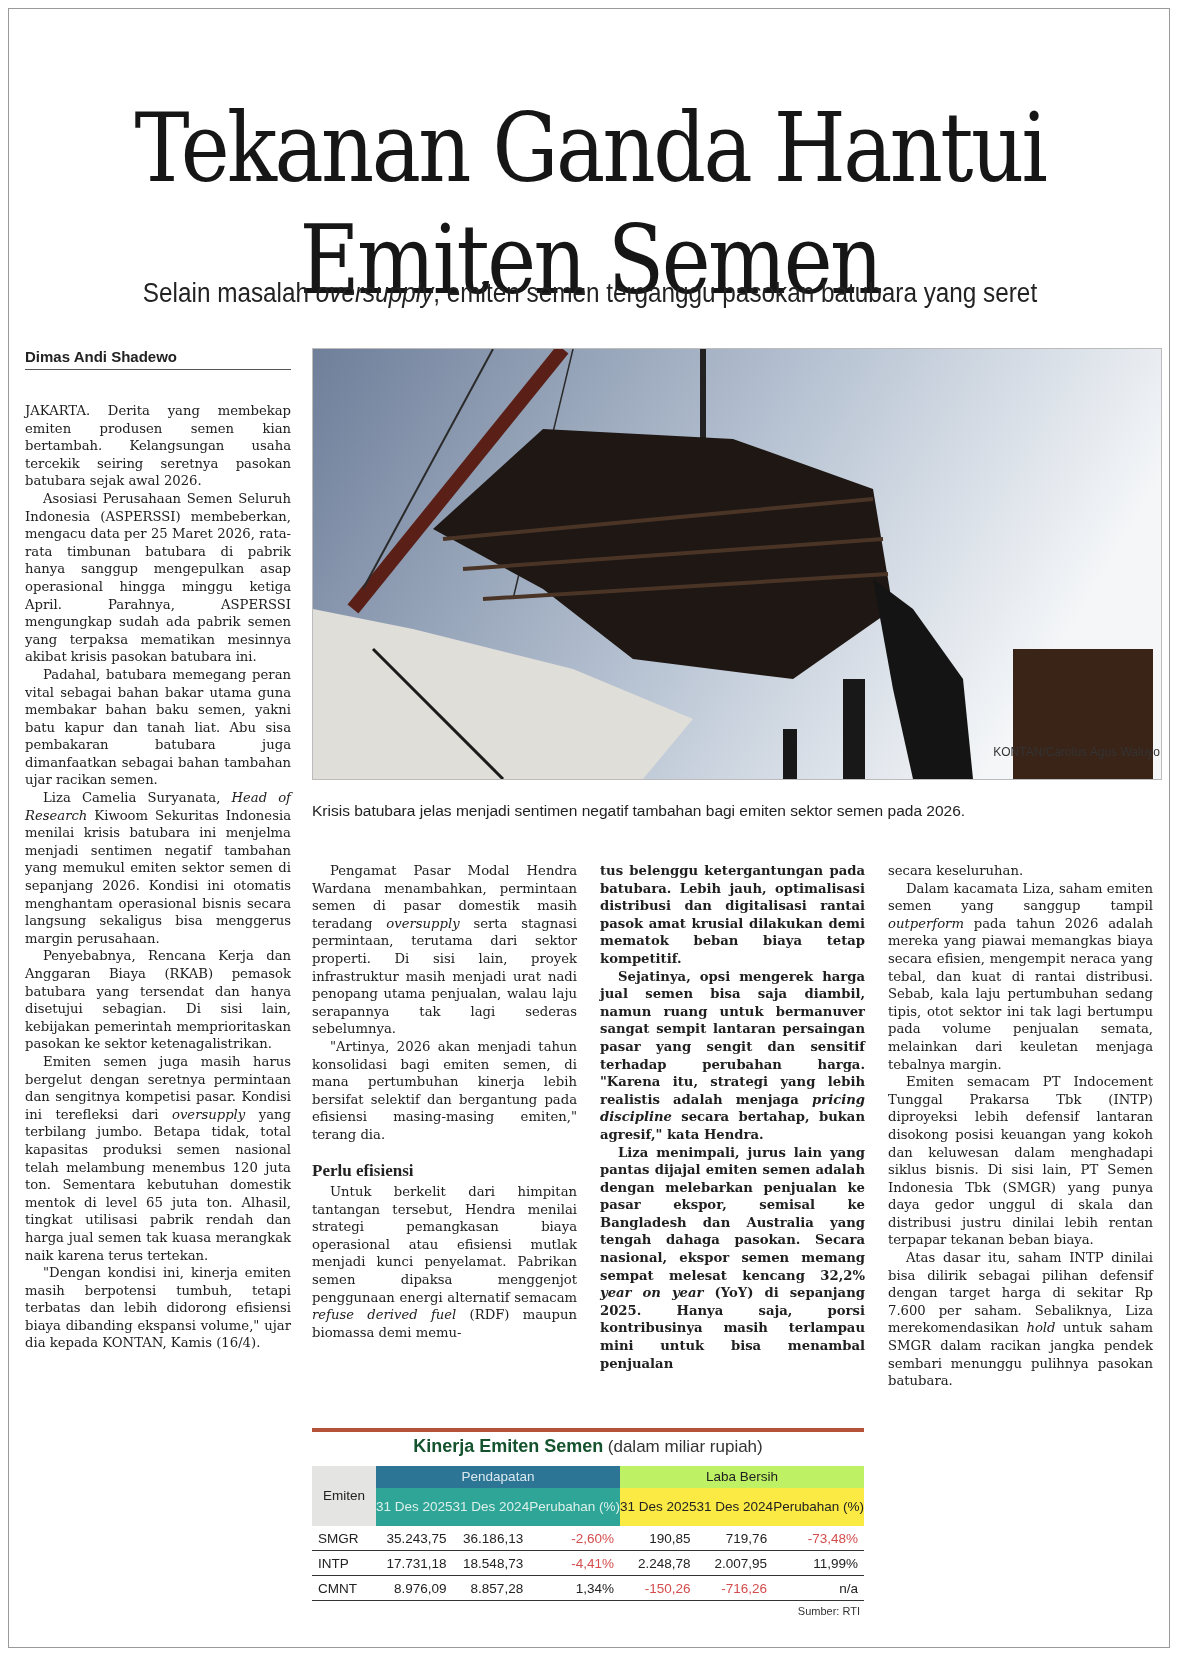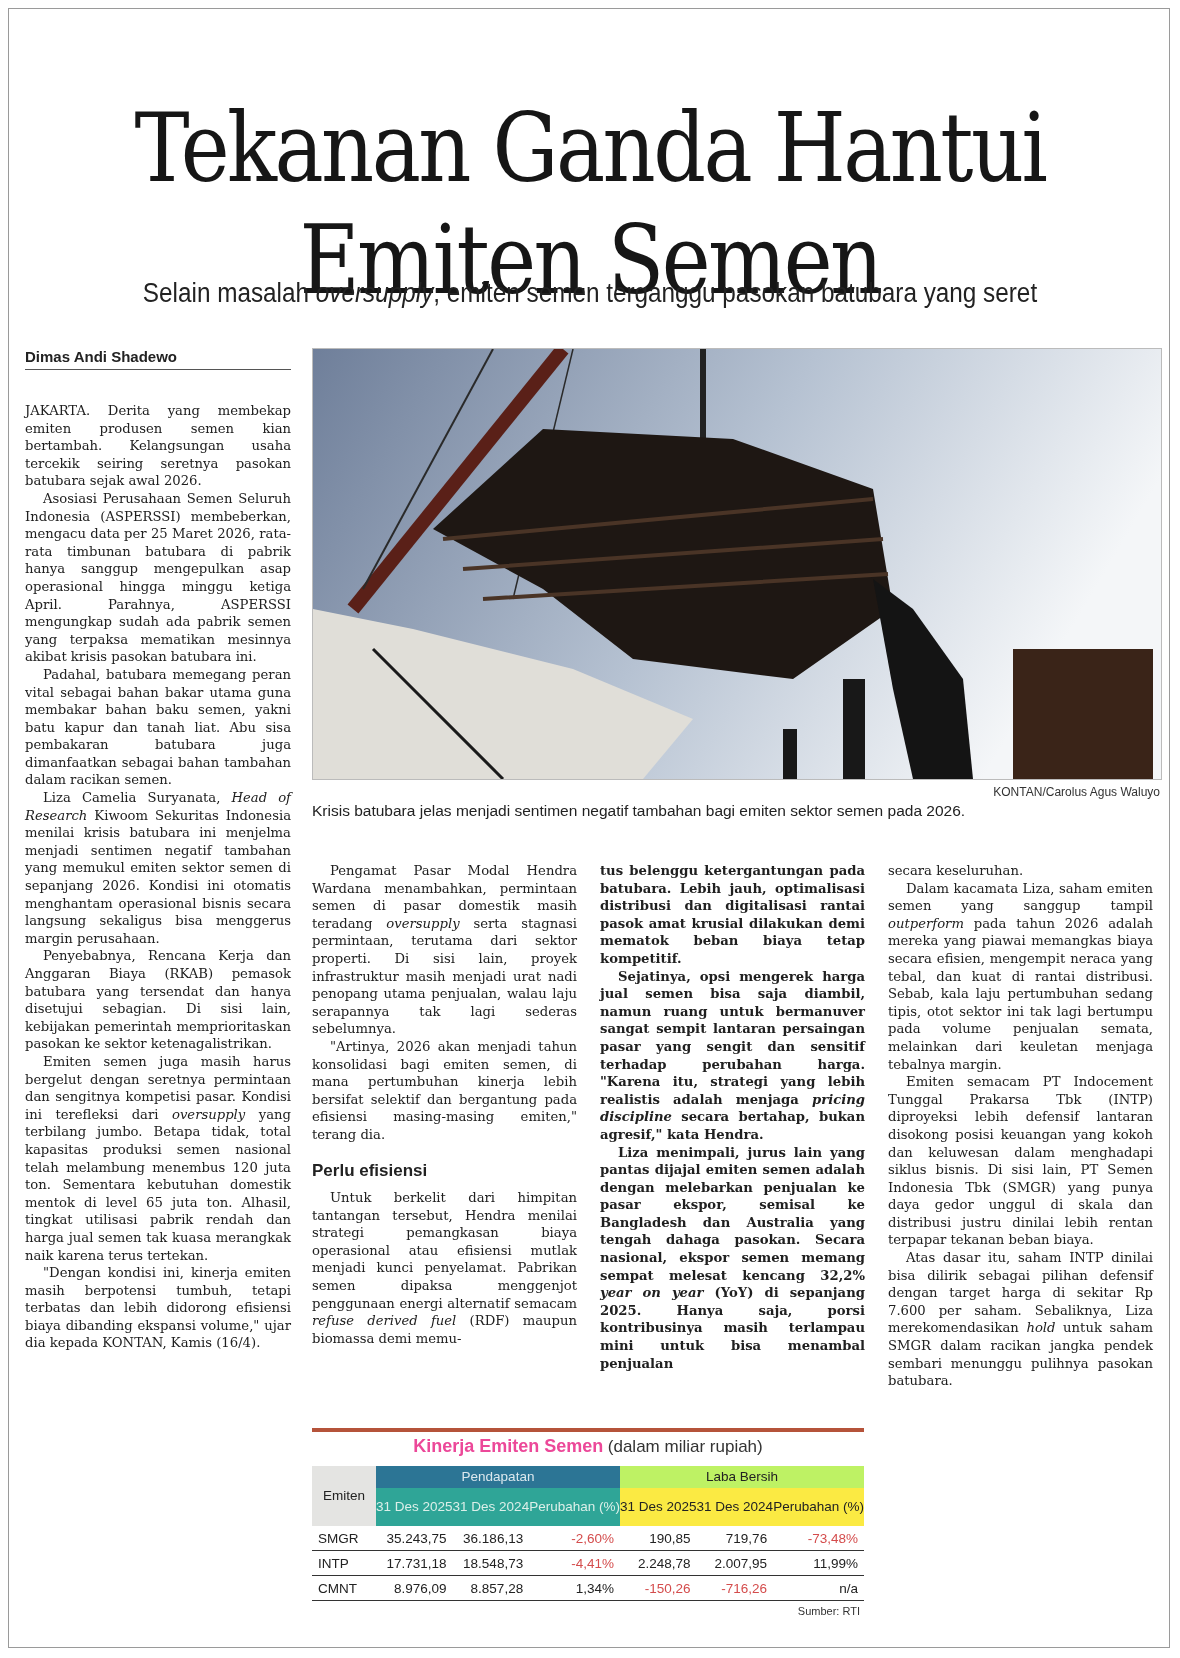--- a/index.html
+++ b/index.html
@@ -3,35 +3,35 @@
   <meta charset="utf-8">
   <style>
     html, body { margin: 0; padding: 0; background: #ffffff; }
     body { width: 1180px; height: 1658px; position: relative; overflow: hidden; font-family: "Liberation Serif", serif; color: #1a1a1a; }
     .frame { position: absolute; left: 8px; top: 8px; width: 1162px; height: 1640px; border: 1px solid #9a9a9a; box-sizing: border-box; }
     .headline { position: absolute; left: 0; top: 28px; width: 1180px; text-align: center; font-family: "DejaVu Serif", serif; font-size: 96px; line-height: 112px; letter-spacing: -3px; color: #161616; font-weight: normal; transform: scaleX(0.86); transform-origin: center top; }
     .subhead { position: absolute; left: 0; top: 278px; width: 1180px; text-align: center; font-family: "Liberation Sans Narrow", "Liberation Sans", sans-serif; font-size: 27px; color: #222; transform: scaleX(0.9); transform-origin: center top; }
     .subhead i { font-style: italic; }
     .byline { position: absolute; left: 25px; top: 348px; width: 266px; font-family: "Liberation Sans", sans-serif; font-weight: bold; font-size: 15px; color: #222; border-bottom: 1px solid #555; padding-bottom: 4px; }
     .photo { position: absolute; left: 312px; top: 348px; width: 848px; height: 430px; overflow: hidden; border: 1px solid #bbb; }
-    .credit { position: absolute; left: 312px; top: 785px; width: 848px; text-align: right; font-family: "Liberation Sans", sans-serif; font-size: 12px; color: #333; }
+    .credit { position: absolute; left: 312px; top: 745px; width: 848px; text-align: right; font-family: "Liberation Sans", sans-serif; font-size: 12px; color: #333; }
     .caption { position: absolute; left: 312px; top: 802px; width: 848px; font-family: "Liberation Sans", sans-serif; font-size: 15.5px; color: #222; }
     .caption b { font-weight: normal; }
     .col { position: absolute; font-family: "DejaVu Serif", serif; font-size: 13.2px; line-height: 17.6px; text-align: justify; color: #202020; }
     .col p { margin: 0; text-indent: 18px; }
     .col p.first { text-indent: 0; }
     .col i { font-style: italic; }
     .col1 { left: 25px; top: 402px; width: 266px; }
     .col2 { left: 312px; top: 862px; width: 265px; }
     .col3 { left: 600px; top: 862px; width: 265px; font-weight: bold; }
     .col4 { left: 888px; top: 862px; width: 265px; }
-    .subtitle { font-family: Liberation Sans, sans-serif; font-weight: bold; font-size: 17px; margin: 18px 0 10px 0; color: #222; }
+    .subtitle { font-family: Liberation Serif, serif; font-weight: bold; font-size: 17px; margin: 18px 0 4px 0; color: #222; }
     .rule { position: absolute; left: 312px; top: 1428px; width: 552px; height: 4px; background: #b5533a; }
     .tbl-title { position: absolute; left: 312px; top: 1436px; width: 552px; text-align: center; font-family: "Liberation Sans", sans-serif; }
-    .tbl-title .t { font-weight: bold; font-size: 18px; color: #ec4899; }
+    .tbl-title .t { font-weight: bold; font-size: 18px; color: #14532d; }
     .tbl-title .u { font-size: 17px; color: #333; }
     table.kin { position: absolute; left: 312px; top: 1466px; width: 552px; border-collapse: collapse; font-family: "Liberation Sans", sans-serif; font-size: 13.5px; }
     table.kin th { font-weight: normal; padding: 0; text-align: center; line-height: 16px; }
     .th-emiten { background: #e4e4e2; color: #222; width: 64px; }
     .th-pend { background: #2c7595; color: #dce8ee; height: 22px; }
     .th-laba { background: #bef264; color: #222; height: 22px; }
     .th-p { background: #2fa597; color: #dcefe9; height: 38px; }
     .th-l { background: #fbea43; color: #222; height: 38px; }
     table.kin td { padding: 3px 6px; text-align: right; border-bottom: 1px solid #333; color: #222; height: 18px; }
     table.kin td.name { text-align: left; }
@@ -77,21 +77,21 @@
     <rect x="470" y="380" width="14" height="50" fill="#181818"></rect>
   </svg>
 </div>
 
 <div class="credit">KONTAN/Carolus Agus Waluyo</div>
 <div class="caption"><b>Krisis</b><span> batubara jelas menjadi sentimen negatif tambahan bagi emiten sektor semen pada 2026.</span></div>
 
 <div class="col col1">
   <p class="first">JAKARTA. Derita yang membekap emiten produsen semen kian bertambah. Kelangsungan usaha tercekik seiring seretnya pasokan batubara sejak awal 2026.</p>
   <p>Asosiasi Perusahaan Semen Seluruh Indonesia (ASPERSSI) membeberkan, mengacu data per 25 Maret 2026, rata-rata timbunan batubara di pabrik hanya sanggup mengepulkan asap operasional hingga minggu ketiga April. Parahnya, ASPERSSI mengungkap sudah ada pabrik semen yang terpaksa mematikan mesinnya akibat krisis pasokan batubara ini.</p>
-  <p>Padahal, batubara memegang peran vital sebagai bahan bakar utama guna membakar bahan baku semen, yakni batu kapur dan tanah liat. Abu sisa pembakaran batubara juga dimanfaatkan sebagai bahan tambahan dalam racikan semen.</p>
+  <p>Padahal, batubara memegang peran vital sebagai bahan bakar utama guna membakar bahan baku semen, yakni batu kapur dan tanah liat. Abu sisa pembakaran batubara juga dimanfaatkan sebagai bahan tambahan ujar racikan semen.</p>
   <p><span>Liza Camelia Suryanata, </span><i>Head of Research</i><span> Kiwoom Sekuritas Indonesia menilai krisis batubara ini menjelma menjadi sentimen negatif tambahan yang memukul emiten sektor semen di sepanjang 2026. Kondisi ini otomatis menghantam operasional bisnis secara langsung sekaligus bisa menggerus margin perusahaan.</span></p>
   <p>Penyebabnya, Rencana Kerja dan Anggaran Biaya (RKAB) pemasok batubara yang tersendat dan hanya disetujui sebagian. Di sisi lain, kebijakan pemerintah memprioritaskan pasokan ke sektor ketenagalistrikan.</p>
   <p><span>Emiten semen juga masih harus bergelut dengan seretnya permintaan dan sengitnya kompetisi pasar. Kondisi ini terefleksi dari </span><i>oversupply</i><span> yang terbilang jumbo. Betapa tidak, total kapasitas produksi semen nasional telah melambung menembus 120 juta ton. Sementara kebutuhan domestik mentok di level 65 juta ton. Alhasil, tingkat utilisasi pabrik rendah dan harga jual semen tak kuasa merangkak naik karena terus tertekan.</span></p>
   <p>"Dengan kondisi ini, kinerja emiten masih berpotensi tumbuh, tetapi terbatas dan lebih didorong efisiensi biaya dibanding ekspansi volume," ujar dia kepada KONTAN, Kamis (16/4).</p>
 </div>
 
 <div class="col col2">
   <p><span>Pengamat Pasar Modal Hendra Wardana menambahkan, permintaan semen di pasar domestik masih teradang </span><i>oversupply</i><span> serta stagnasi permintaan, terutama dari sektor properti. Di sisi lain, proyek infrastruktur masih menjadi urat nadi penopang utama penjualan, walau laju serapannya tak lagi sederas sebelumnya.</span></p>
   <p>"Artinya, 2026 akan menjadi tahun konsolidasi bagi emiten semen, di mana pertumbuhan kinerja lebih bersifat selektif dan bergantung pada efisiensi masing-masing emiten," terang dia.</p>
   <div class="subtitle">Perlu efisiensi</div>

